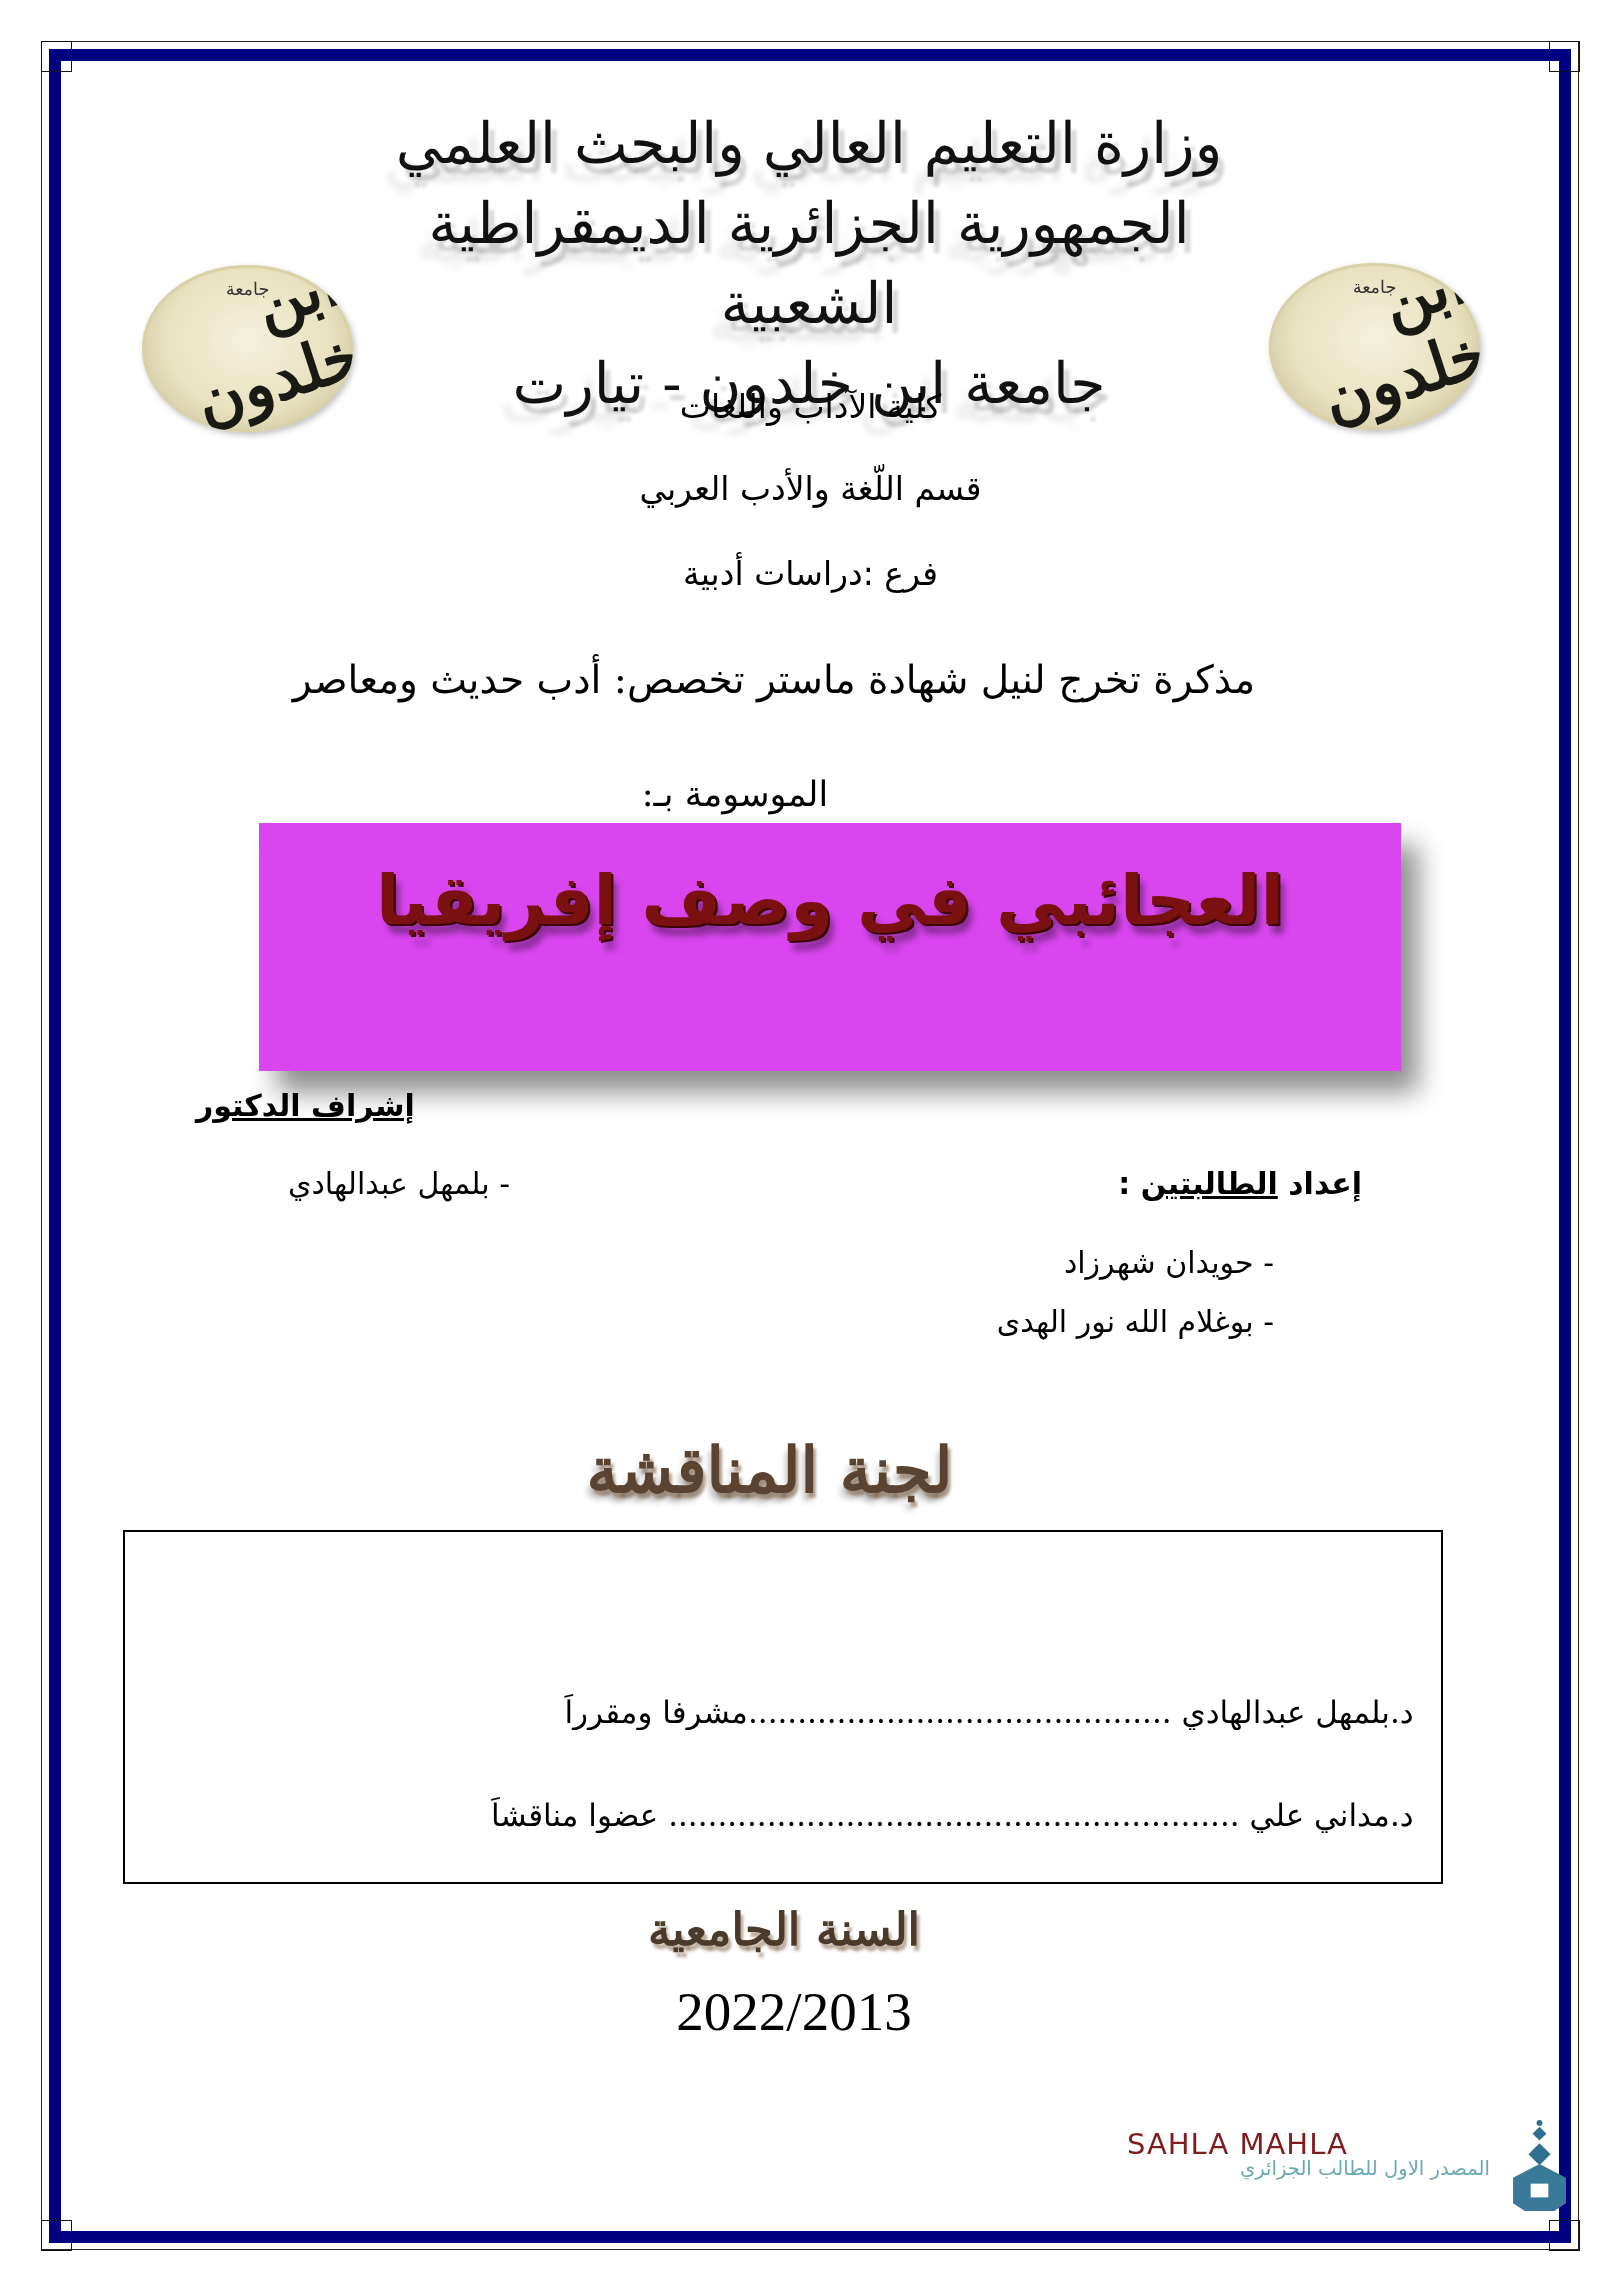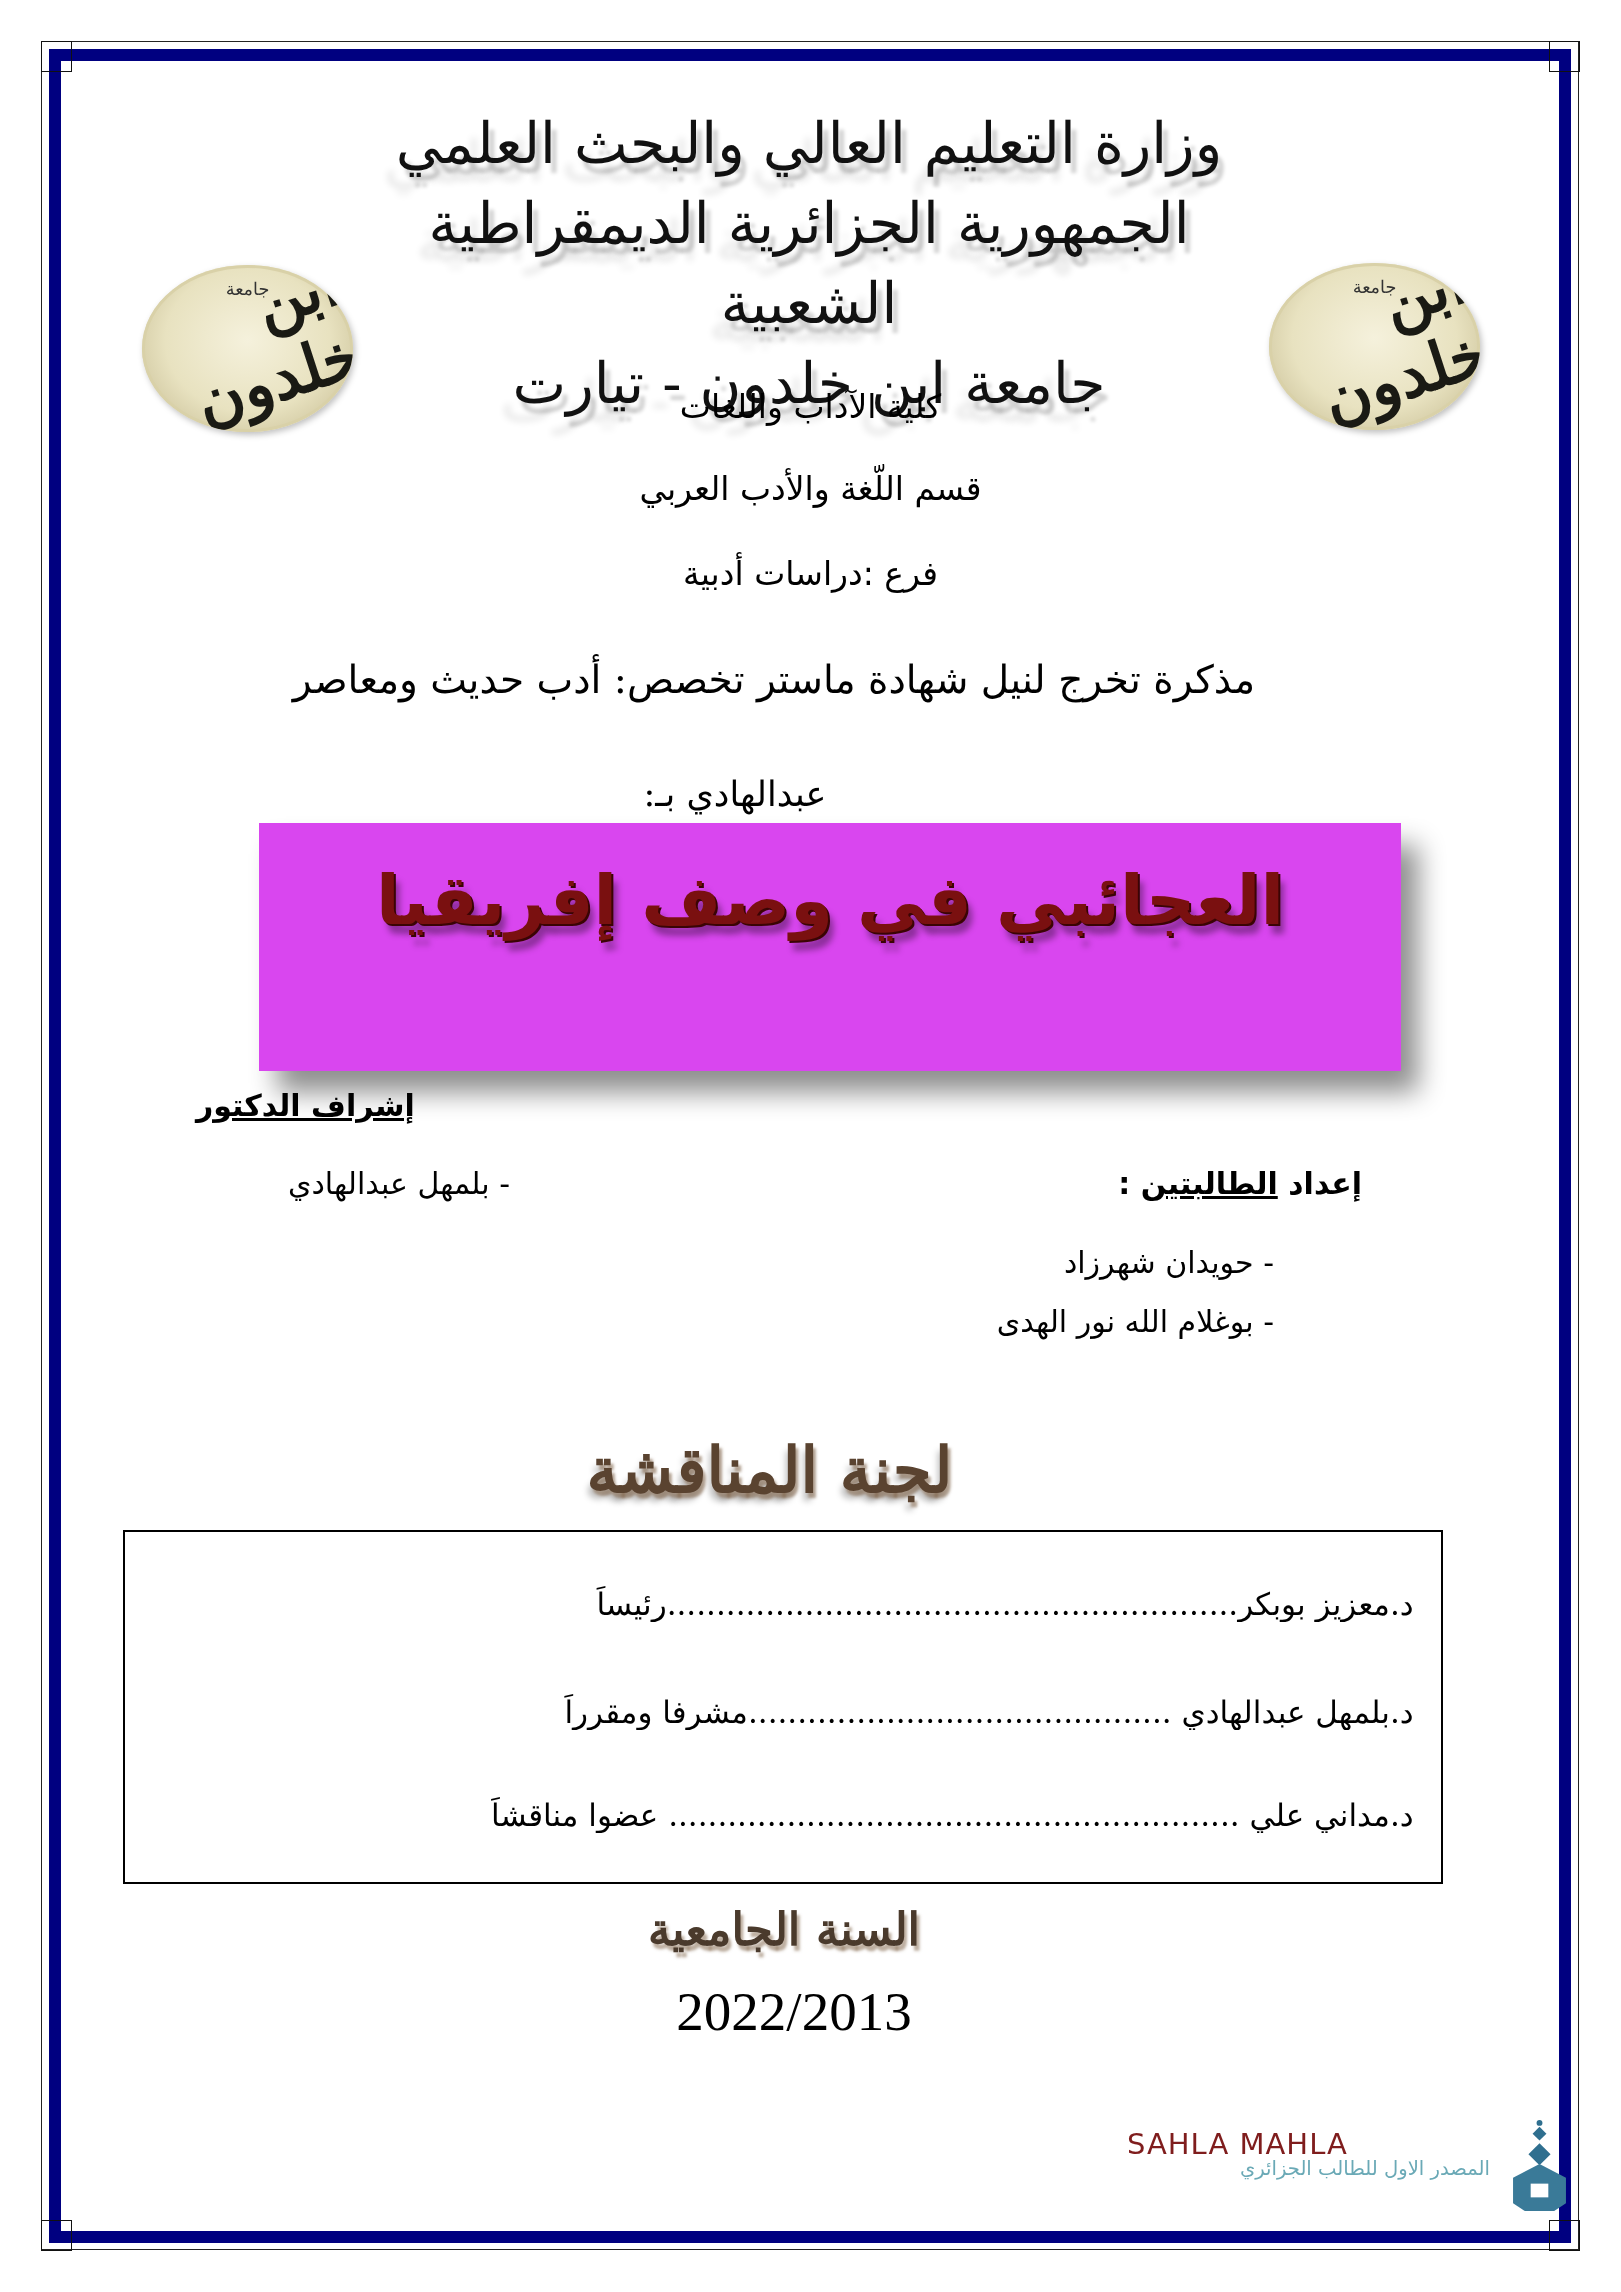--- a/index.html
+++ b/index.html
@@ -75,41 +75,38 @@
 </div>
 <div class="logo" style="left:1269px;top:263px;">
   <span class="ring">جامعة</span>
   <span>ابن خلدون</span>
 </div>
 
 <div class="line fac">كلية الآداب واللغات</div>
 <div class="line dep">قسم اللّغة والأدب العربي</div>
 <div class="line branch">فرع :دراسات أدبية</div>
 <div class="line thesis">مذكرة تخرج لنيل شهادة ماستر تخصص: أدب حديث ومعاصر</div>
-<div class="line titled">عبدالهادي بـ:</div>
+<div class="line titled">الموسومة بـ:</div>
 
 <div class="title-box">
   <div class="title-main">العجائبي في وصف إفريقيا</div>
 </div>
 
 <div class="sup-label">إشراف الدكتور</div>
 <div class="sup-name">- بلمهل عبدالهادي</div>
 
 <div class="stu-label">
   <span>إعداد</span>
   <u>الطالبتين</u><span> :</span>
 </div>
 <div class="stu-1">-  حويدان شهرزاد</div>
 <div class="stu-2">- بوغلام الله نور الهدى</div>
 
 <div class="committee-title">لجنة المناقشة</div>
 <div class="committee-box">
-  <div class="c-row" style="top:54px;">
-    <span>د.معزيز بوبكر</span><span class="dots">..........................................................</span><span>رئيساً</span>
-  </div>
   <div class="c-row" style="top:162px;">
     <span>د.بلمهل عبدالهادي </span><span class="dots">...........................................</span><span>مشرفا ومقرراً</span>
   </div>
   <div class="c-row" style="top:265px;">
     <span>د.مداني علي </span><span class="dots">..........................................................</span><span> عضوا مناقشاً</span>
   </div>
 </div>
 
 <div class="year-label">السنة الجامعية</div>
 <div class="year">2022/2013</div>

